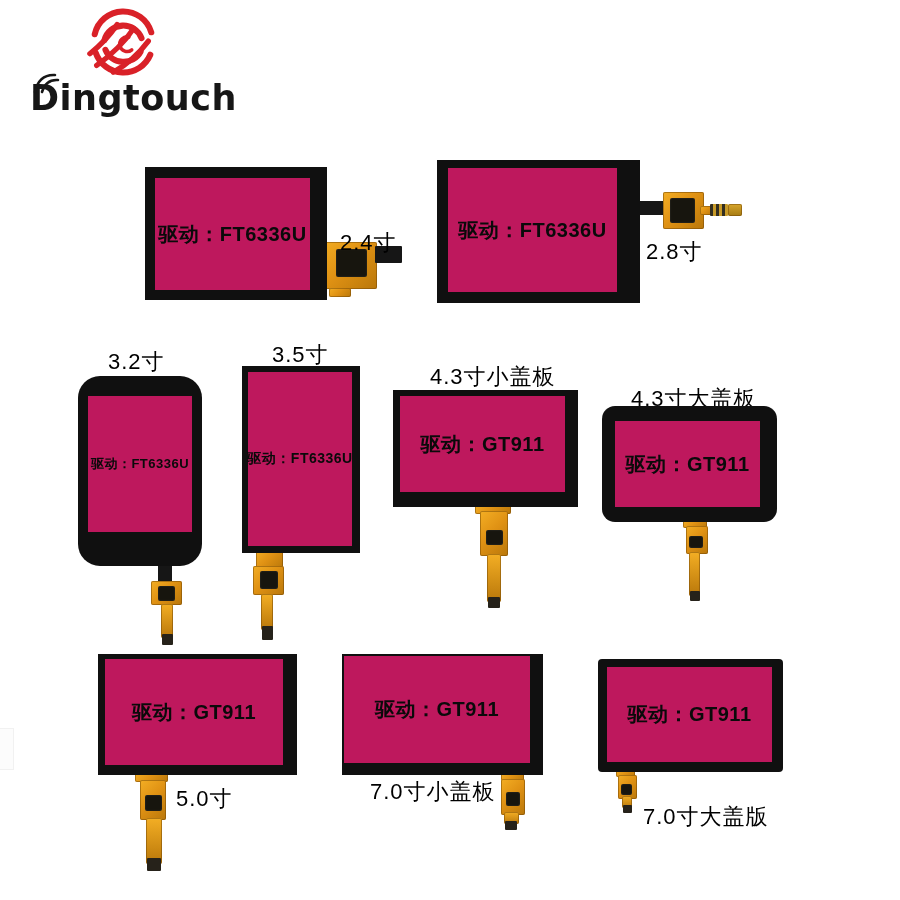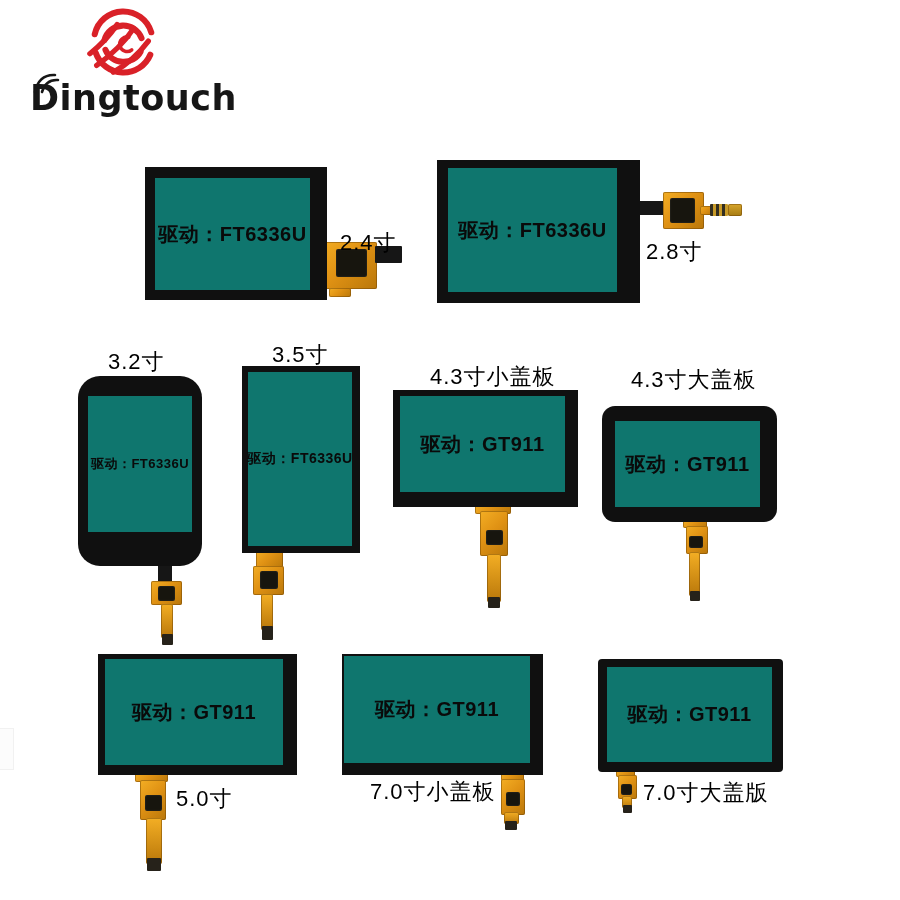--- a/index.html
+++ b/index.html
@@ -21,21 +21,21 @@
     position:absolute;left:30px;top:78px;
     font-size:35px;font-weight:bold;color:#161616;
     letter-spacing:0.5px;
     font-family:"DejaVu Sans","Liberation Sans",sans-serif;
   }
   
   .frame{
     position:absolute;background:var(--panel-black,#101010);
   }
   .screen{
-    position:absolute;background:#0f766e;
+    position:absolute;background:#be185d;
     display:flex;align-items:center;justify-content:center;
   }
   .driver{
     color:#0a0a0a;font-weight:600;letter-spacing:0.5px;white-space:nowrap;
     font-family:"Liberation Sans","DejaVu Sans",sans-serif;
   }
   .size-label{
     position:absolute;color:#000;font-size:22px;font-weight:500;
     letter-spacing:1px;white-space:nowrap;
     font-family:"Liberation Sans","DejaVu Sans",sans-serif;
@@ -149,21 +149,21 @@
   <div class="gold" style="left:487px;top:554px;width:14px;height:48px;background:linear-gradient(180deg,#f3ae24,#b9770a);"></div>
   <div class="tip" style="left:488px;top:597px;width:12px;height:11px;"></div>
   <div class="frame" style="left:393px;top:390px;width:185px;height:117px;">
     <div class="screen" style="left:7px;top:6px;width:165px;height:96px;">
       <span class="driver" style="font-size:20px;">驱动：GT911</span>
     </div>
   </div>
 </div>
 
 <div>
-  <div class="size-label" style="left:631px;top:365px;">4.3寸大盖板</div>
+  <div class="size-label" style="left:631px;top:384px;">4.3寸大盖板</div>
   <div class="gold" style="left:683px;top:520px;width:24px;height:8px;"></div>
   <div class="gold" style="left:686px;top:526px;width:22px;height:28px;"></div>
   <div class="chip" style="left:689px;top:536px;width:14px;height:12px;"></div>
   <div class="gold" style="left:689px;top:552px;width:11px;height:44px;background:linear-gradient(180deg,#f3ae24,#b9770a);"></div>
   <div class="tip" style="left:690px;top:591px;width:10px;height:10px;"></div>
   <div class="frame" style="left:602px;top:406px;width:175px;height:116px;border-radius:13px;">
     <div class="screen" style="left:13px;top:15px;width:145px;height:86px;">
       <span class="driver" style="font-size:20px;">驱动：GT911</span>
     </div>
   </div>
@@ -201,14 +201,14 @@
   <div class="gold" style="left:616px;top:770px;width:19px;height:7px;"></div>
   <div class="gold" style="left:618px;top:775px;width:19px;height:24px;"></div>
   <div class="chip" style="left:621px;top:784px;width:11px;height:11px;"></div>
   <div class="gold" style="left:622px;top:796px;width:10px;height:12px;background:linear-gradient(180deg,#f3ae24,#b9770a);"></div>
   <div class="tip" style="left:623px;top:805px;width:9px;height:8px;"></div>
   <div class="frame" style="left:598px;top:659px;width:185px;height:113px;border-radius:4px;">
     <div class="screen" style="left:9px;top:8px;width:165px;height:95px;">
       <span class="driver" style="font-size:20px;">驱动：GT911</span>
     </div>
   </div>
-  <div class="size-label" style="left:643px;top:778px;">7.0寸大盖版</div>
+  <div class="size-label" style="left:643px;top:802px;">7.0寸大盖版</div>
 </div>
 
 </body></html>

